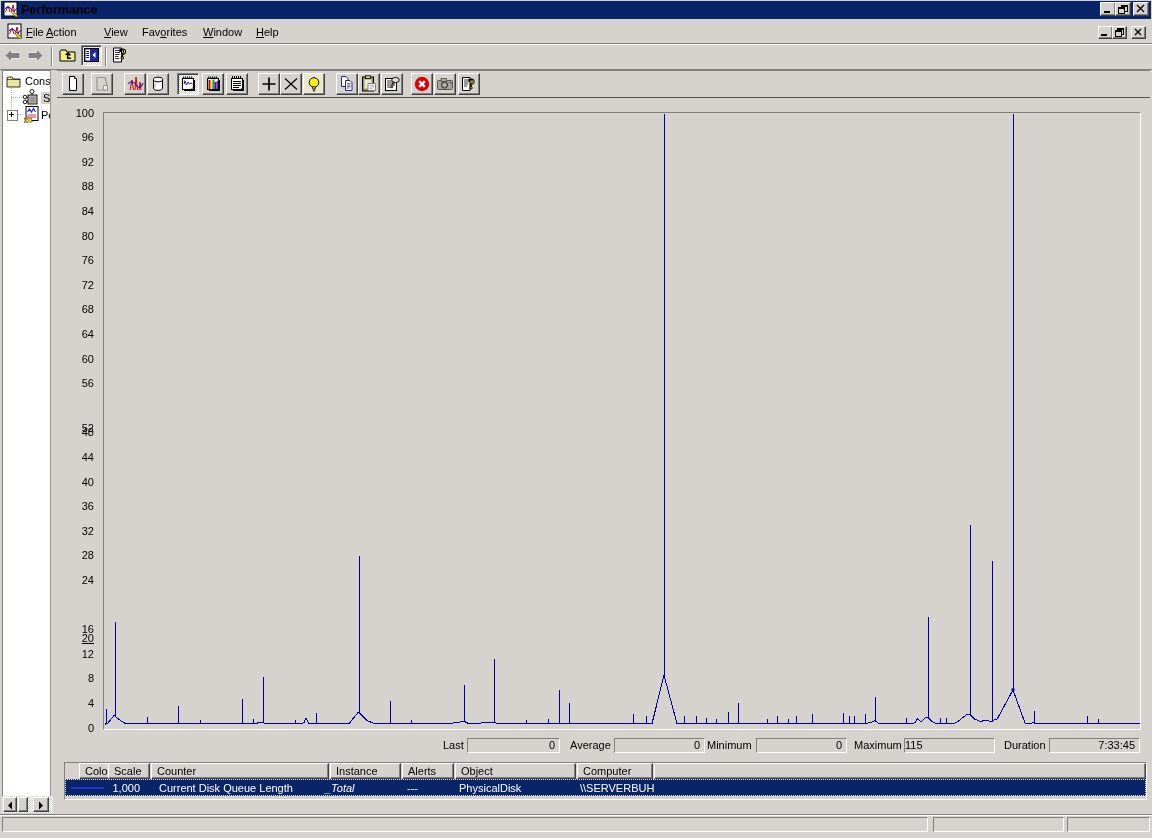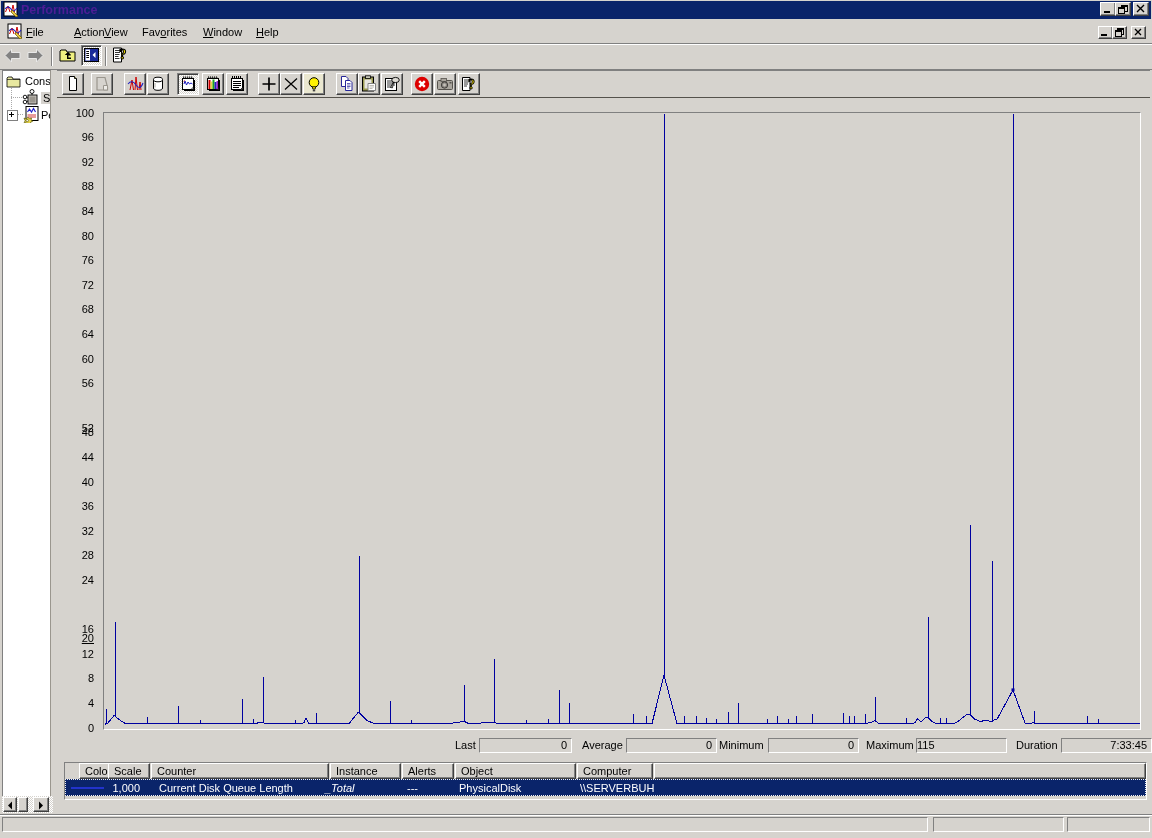--- a/index.html
+++ b/index.html
@@ -21,21 +21,21 @@
 
 <div class="abs" style="left:1px;top:1px;width:1150px;height:18px;background:#0A246A;"></div>
 <div class="abs" id="titleicon" style="left:3px;top:1px;width:16px;height:16px;">
 <svg width="16" height="16" viewBox="0 0 16 16">
   <rect x="1" y="1" width="13" height="14" fill="#fff" stroke="#000" stroke-width="1"></rect>
   <path d="M2.5 11 L5 5 L7 11 M8.5 11 L10 4 L11.5 11" stroke="#CC0000" stroke-width="1" fill="none"></path>
   <path d="M2 8 Q5 4 8 8 T14 7" stroke="#2020C0" stroke-width="1.1" fill="none"></path>
   <path d="M9 9 L15 15 L13 16 L8 11 Z" fill="#E8C840" stroke="#6a5500" stroke-width="0.7"></path>
 </svg>
 </div>
-<div class="abs" style="left:21px;top:3px;color:#4c1d95;font-weight:bold;font-size:12.5px;">Performance</div>
+<div class="abs" style="left:21px;top:3px;color:#000000;font-weight:bold;font-size:12.5px;">Performance</div>
 
 <div class="abs btn3d" style="left:1100px;top:2px;width:14px;height:12px;">
       <div class="abs" style="left:3px;top:8px;width:6px;height:2px;background:#000;"></div>
     </div>
 <div class="abs btn3d" style="left:1115px;top:2px;width:14px;height:12px;">
   <div class="abs" style="left:5px;top:2px;width:5px;height:4px;border:1px solid #000;border-top-width:2px;"></div>
   <div class="abs" style="left:2px;top:4px;width:5px;height:4px;border:1px solid #000;border-top-width:2px;background:#D6D3CE;"></div>
 </div>
 <div class="abs btn3d" style="left:1133px;top:2px;width:14px;height:12px;">
       <svg width="12" height="10" style="position:absolute;left:1px;top:1px;">
@@ -46,21 +46,21 @@
 <div class="abs" style="left:0;top:19px;width:1152px;height:24px;background:#D6D3CE;"></div>
 <div class="abs" id="menuicon" style="left:7px;top:23px;width:16px;height:16px;">
 <svg width="16" height="16" viewBox="0 0 16 16">
   <rect x="1" y="1" width="13" height="14" fill="#fff" stroke="#000" stroke-width="1"></rect>
   <path d="M2.5 11 L5 5 L7 11 M8.5 11 L10 4 L11.5 11" stroke="#CC0000" stroke-width="1" fill="none"></path>
   <path d="M2 8 Q5 4 8 8 T14 7" stroke="#2020C0" stroke-width="1.1" fill="none"></path>
   <path d="M9 9 L15 15 L13 16 L8 11 Z" fill="#E8C840" stroke="#6a5500" stroke-width="0.7"></path>
 </svg>
 </div>
 <div class="abs menutxt" style="left:26px;top:26px;font-size:11px;"><u>F</u>ile</div>
-<div class="abs menutxt" style="left:74px;top:26px;font-size:11px;"><u>A</u>ction</div>
+<div class="abs menutxt" style="left:46px;top:26px;font-size:11px;"><u>A</u>ction</div>
 <div class="abs menutxt" style="left:104px;top:26px;font-size:11px;"><u>V</u>iew</div>
 <div class="abs menutxt" style="left:142px;top:26px;font-size:11px;">Fav<u>o</u>rites</div>
 <div class="abs menutxt" style="left:203px;top:26px;font-size:11px;"><u>W</u>indow</div>
 <div class="abs menutxt" style="left:256px;top:26px;font-size:11px;"><u>H</u>elp</div>
 
 <div class="abs btn3d" style="left:1098px;top:26px;width:13px;height:11px;">
       <div class="abs" style="left:2px;top:7px;width:6px;height:2px;background:#000;"></div>
     </div>
 <div class="abs btn3d" style="left:1112px;top:26px;width:13px;height:11px;">
   <div class="abs" style="left:4px;top:1px;width:5px;height:4px;border:1px solid #000;border-top-width:2px;"></div>
@@ -339,21 +339,21 @@
       <div style="position:absolute;right:0;top:721.5px;width:34px;">0</div>
     </div>
 
 <div class="abs" style="left:103px;top:112px;width:1038px;height:618px;background:#D6D3CE;border-top:1px solid #808080;border-left:1px solid #808080;border-right:1px solid #FFFFFF;border-bottom:1px solid #FFFFFF;box-sizing:border-box;">
 <svg width="1036" height="616" style="position:absolute;left:0;top:0;">
 <polyline fill="none" stroke="#0000A0" stroke-width="1" shape-rendering="crispEdges" points="1,612.4 1,610.9 2,610.9 2,595.9 2,610.9 4,609.9 10,602.6 11,602.6 11,509.0 11,602.6 13,605.0 20,609.9 25,610.9 43,610.9 43,604.4 43,610.9 74,610.9 74,593.4 74,610.9 96,610.9 96,606.9 96,610.9 138,610.9 138,586.1 138,610.9 149,610.9 149,605.7 149,610.9 157,609.3 159,609.3 159,564.0 159,609.3 162,610.9 191,610.9 191,606.9 191,610.9 200,609.9 202,605.0 205,610.9 212,610.9 212,599.5 212,610.9 245,610.6 254,599.5 255,599.5 255,442.9 255,599.5 263,607.5 271,610.9 286,610.9 286,587.9 286,610.9 307,610.9 307,606.9 307,610.9 354,609.9 358,608.1 360,608.1 360,572.0 360,608.1 365,610.9 386,609.3 390,609.3 390,546.3 390,609.3 394,610.9 422,610.9 422,606.9 422,610.9 444,610.9 444,606.3 444,610.9 455,610.9 455,576.9 455,610.9 465,610.9 465,590.4 465,610.9 529,610.9 529,601.4 529,610.9 542,610.9 542,603.2 542,610.9 548,610.6 560,562.2 560,1.0 560,562.2 573,610.6 577,610.9 580,610.9 580,603.2 580,610.9 592,610.9 592,603.2 592,610.9 602,610.9 602,605.0 602,610.9 612,610.9 612,605.7 612,610.9 624,610.9 624,598.9 624,610.9 634,610.9 634,589.7 634,610.9 663,610.9 663,606.3 663,610.9 673,610.9 673,603.2 673,610.9 684,610.9 684,606.3 684,610.9 692,610.9 692,603.2 692,610.9 708,610.9 708,601.4 708,610.9 739,610.9 739,600.1 739,610.9 745,610.9 745,603.2 745,610.9 750,610.9 750,603.2 750,610.9 761,610.9 761,601.4 761,610.9 767,609.3 771,607.5 771,583.6 771,607.5 775,610.9 802,610.9 802,605.0 802,610.9 811,609.9 813,605.7 817,608.7 822,604.4 824,604.4 824,503.5 824,604.4 828,608.7 833,610.9 836,610.9 836,605.0 836,610.9 842,610.9 842,605.0 842,610.9 852,609.9 863,601.4 866,601.4 866,412.3 866,601.4 871,606.3 877,608.7 881,606.9 885,608.1 888,608.1 888,448.4 888,607.5 893,606.3 909,576.9 909,1.0 909,576.9 921,609.9 925,610.9 928,609.9 930,609.9 930,597.7 930,609.9 933,610.9 983,610.9 983,602.6 983,610.9 994,610.9 994,606.3 994,610.9 1037,610.9"></polyline>
 <rect x="907.5" y="575.4" width="3" height="3" fill="#0000A0"></rect>
 </svg>
 </div>
 
-<div id="stats" style="position:absolute;left:12px;top:737px;width:964px;height:18px;font-size:11px;color:#000;">
+<div id="stats" style="position:absolute;left:0;top:737px;width:964px;height:18px;font-size:11px;color:#000;">
   <div class="abs" style="left:443px;top:2px;">Last</div>
   <div class="abs sunk" style="left:467px;top:1px;width:93px;height:15px;box-sizing:border-box;text-align:right;padding-right:4px;line-height:13px;">0</div>
   <div class="abs" style="left:570px;top:2px;">Average</div>
   <div class="abs sunk" style="left:614px;top:1px;width:91px;height:15px;box-sizing:border-box;text-align:right;padding-right:4px;line-height:13px;">0</div>
   <div class="abs" style="left:707px;top:2px;">Minimum</div>
   <div class="abs sunk" style="left:756px;top:1px;width:91px;height:15px;box-sizing:border-box;text-align:right;padding-right:4px;line-height:13px;">0</div>
   <div class="abs" style="left:854px;top:2px;">Maximum</div>
   <div class="abs sunk" style="left:904px;top:1px;width:91px;height:15px;box-sizing:border-box;text-align:left;padding-right:4px;line-height:13px;">115</div>
   <div class="abs" style="left:1004px;top:2px;">Duration</div>
   <div class="abs sunk" style="left:1049px;top:1px;width:91px;height:15px;box-sizing:border-box;text-align:right;padding-right:4px;line-height:13px;">7:33:45</div>

